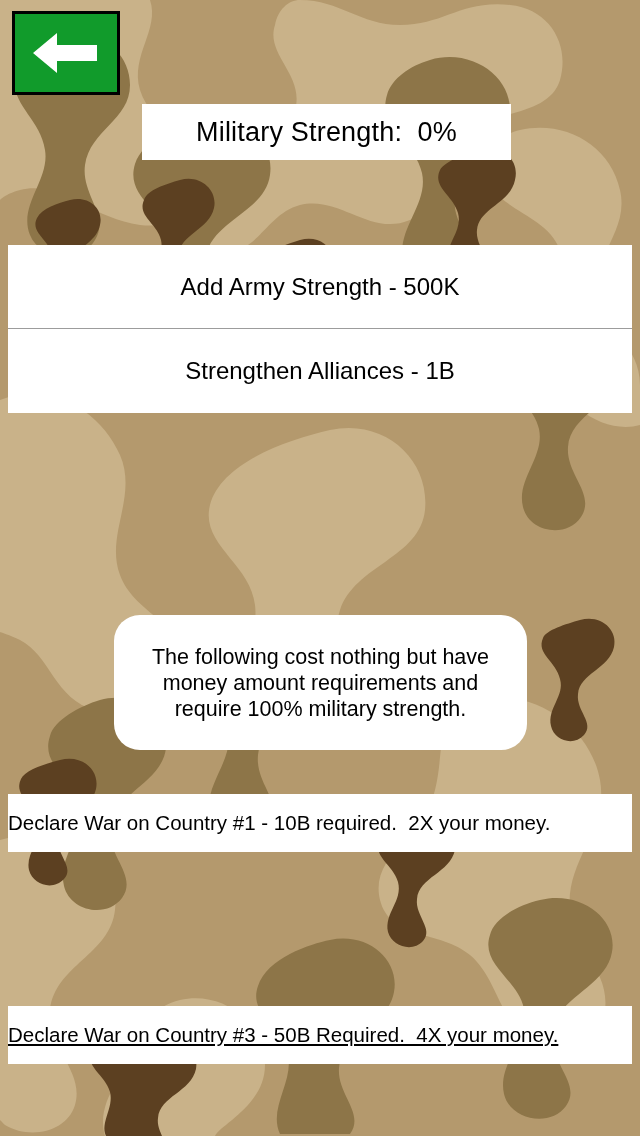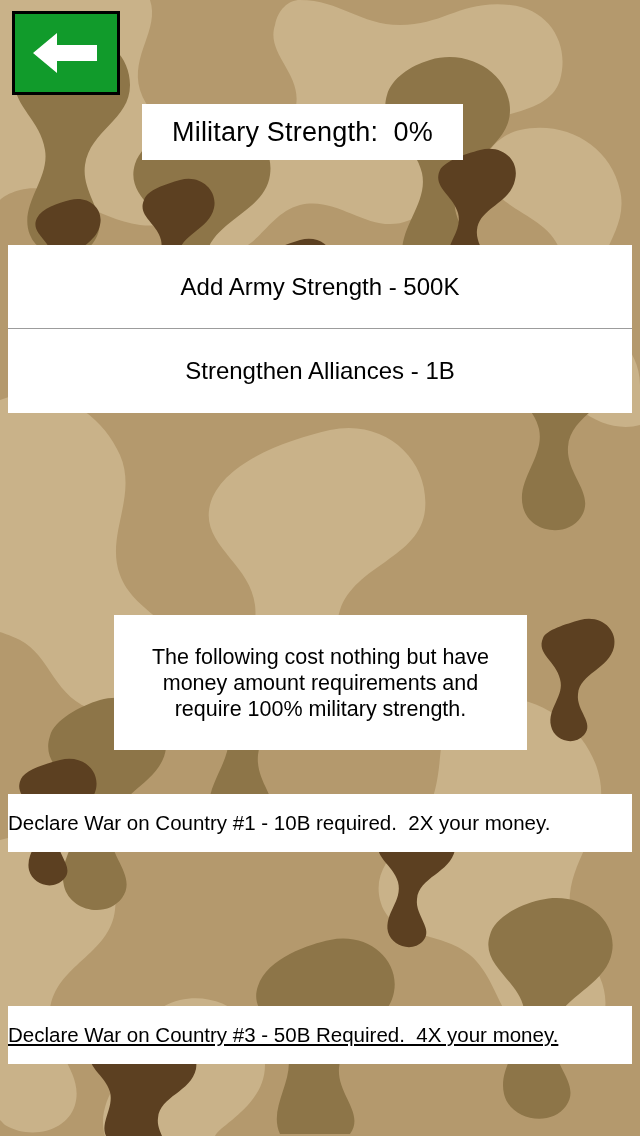--- a/index.html
+++ b/index.html
@@ -45,21 +45,21 @@
     justify-content: center;
     cursor: pointer;
   }
   .back-button svg { display: block; }
 
   
   .strength-panel {
     position: absolute;
     left: 142px;
     top: 104px;
-    width: 321px;
+    width: 369px;
     height: 56px;
     background: #ffffff;
     display: flex;
     align-items: center;
     justify-content: center;
   }
   .strength-text {
     font-size: 27px;
     color: #000;
     letter-spacing: 0.2px;
@@ -93,20 +93,21 @@
     position: absolute;
     left: 114px;
     top: 615px;
     width: 413px;
     height: 135px;
     background: #ffffff;
     display: flex;
     align-items: center;
     justify-content: center;
     padding: 0 10px;
+    border-radius: 26px;
   }
   .info-text {
     font-size: 21.5px;
     line-height: 26px;
     color: #000;
     text-align: center;
   }
 
   
   .war-button {

